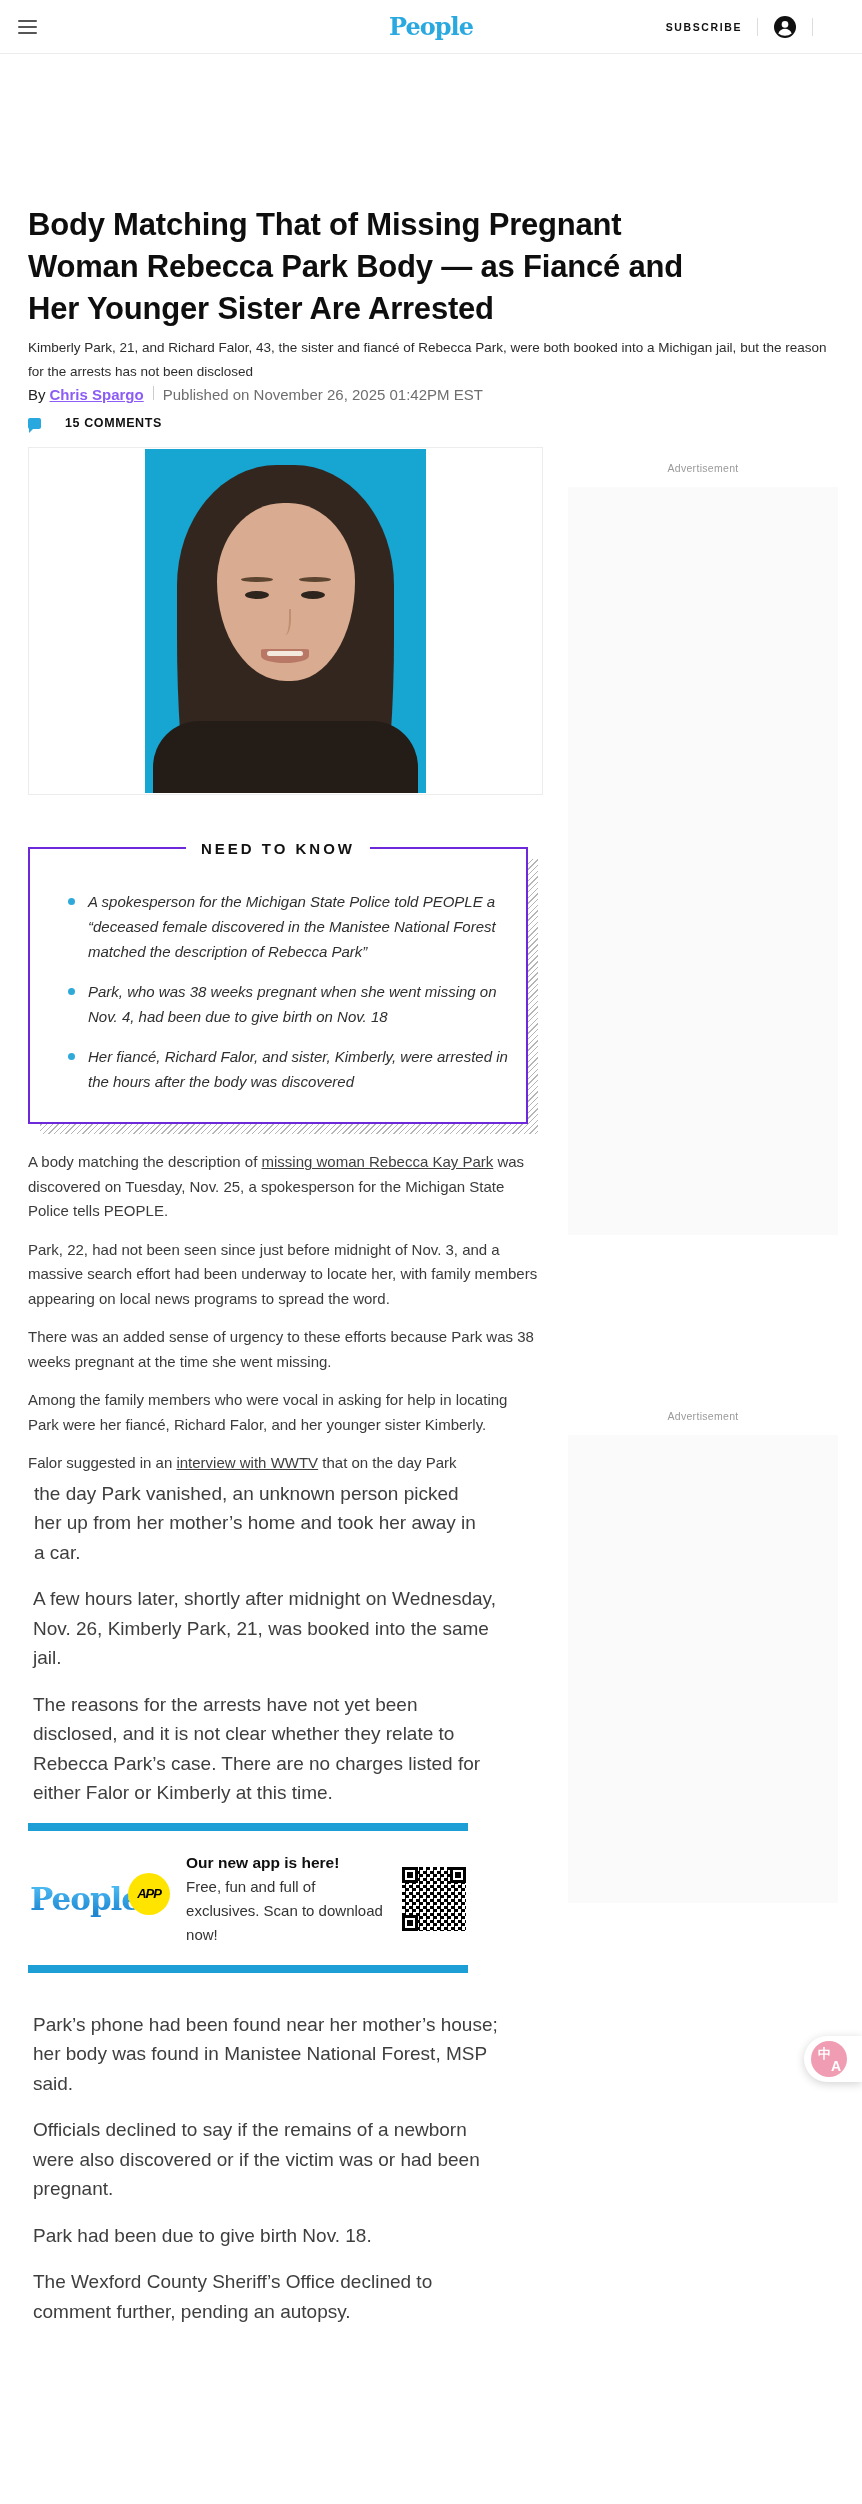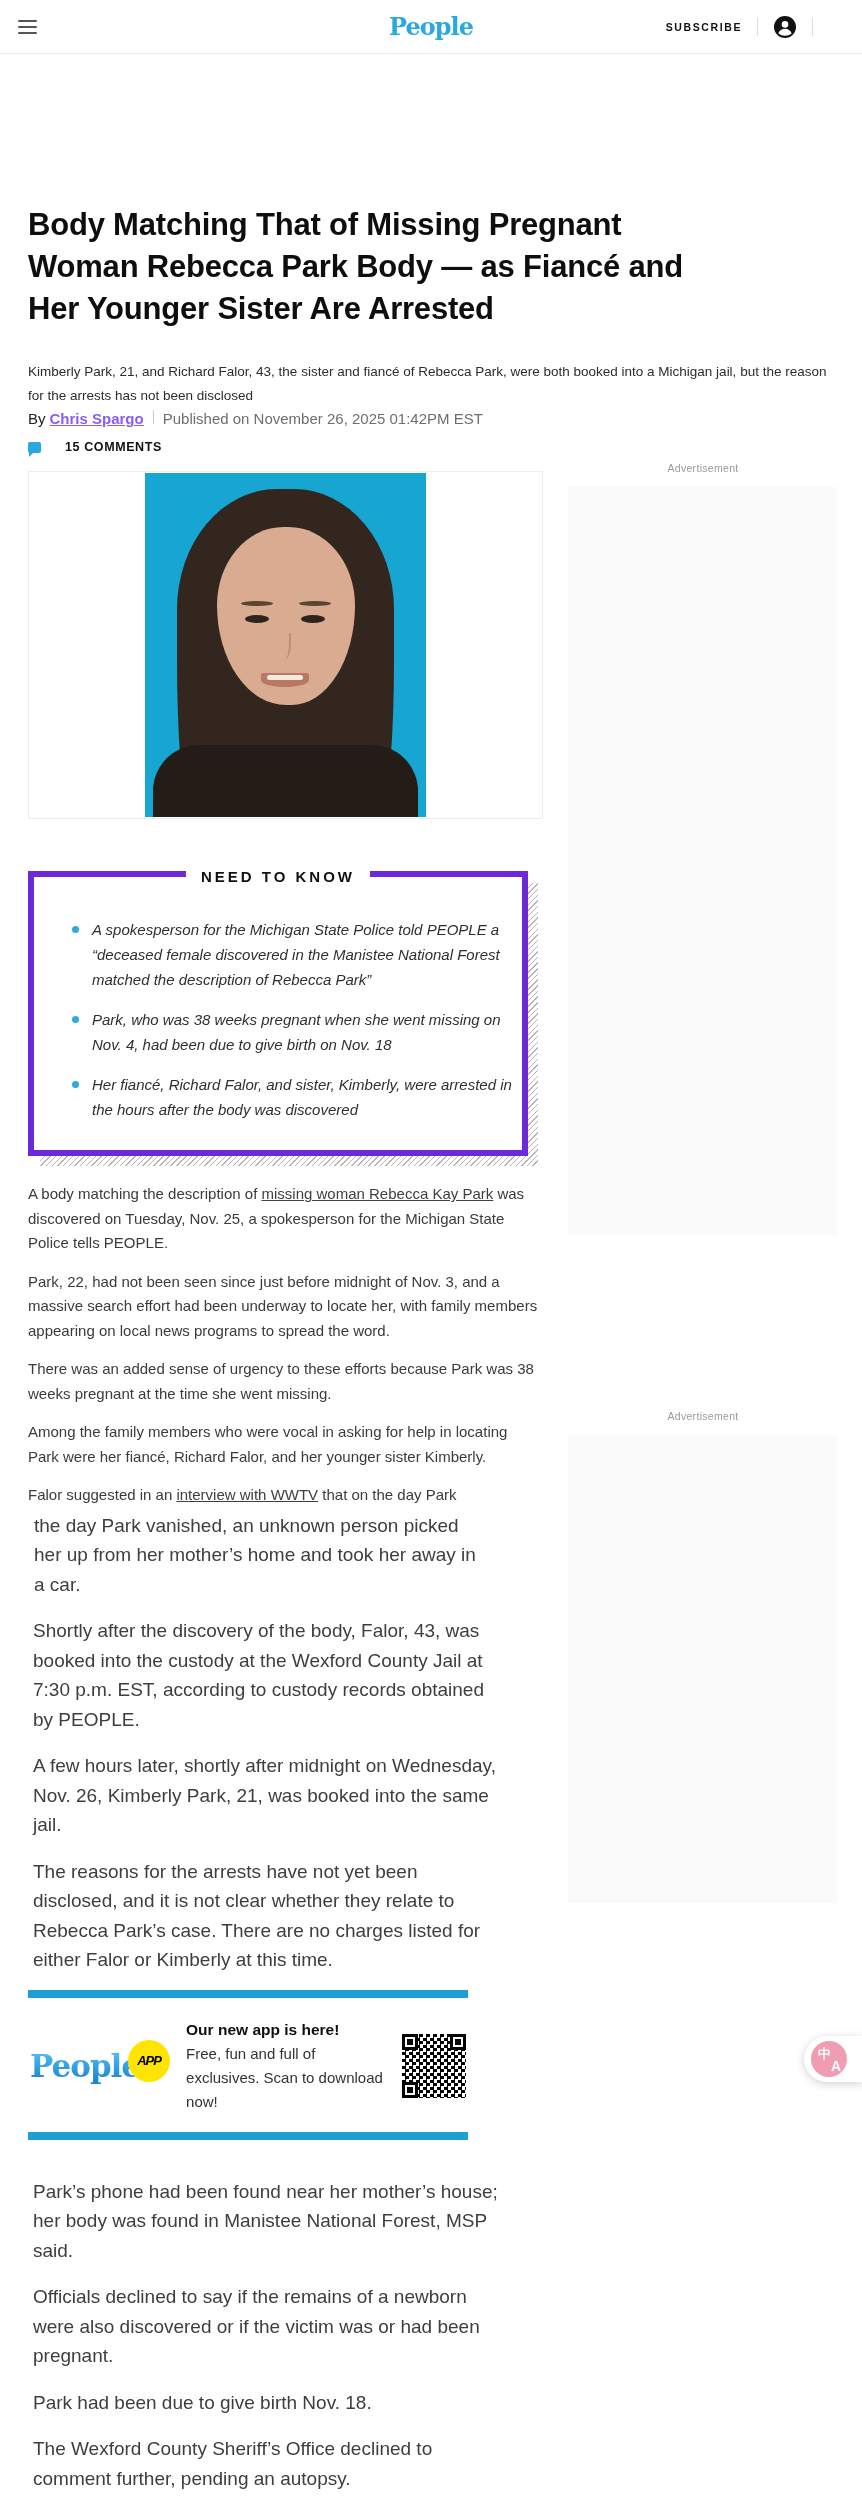--- a/index.html
+++ b/index.html
@@ -25,21 +25,21 @@
   .subscribe { font-size:10.5px; font-weight:bold; letter-spacing:1.6px; color:#111; cursor:pointer; }
   .vsep { width:1px; height:18px; background:#ddd; margin:0 15px; }
   .acct { width:24px; height:24px; display:block; cursor:pointer; }
 
   
   .main { margin-left:28px; }
   .headline {
     margin-top:150px; width:706px; font-size:31px; line-height:1.36;
     font-weight:800; color:#0e0e0e; letter-spacing:-0.2px;
   }
-  .dek { margin-top:30px; width:806px; font-size:13.5px; line-height:24px; color:#2d2d2d; }
+  .dek { margin-top:6px; width:806px; font-size:13.5px; line-height:24px; color:#2d2d2d; }
   .byline { margin-top:2px; display:flex; font-size:15px; color:#6e6e6e; }
   .byline .by { margin-right:4px; color:#222; }
   .author { color:#8b5cf6; font-weight:bold; text-decoration:underline; cursor:pointer; }
   .byline .vline { width:1px; height:14px; background:#ccc; margin:0 9px; }
   .comments { margin-top:13px; display:flex; align-items:center; gap:24px; cursor:pointer; }
   .cmt-ico { position:relative; width:13px; height:11px; background:#29a8df; border-radius:2px; }
   .cmt-ico:after { content:""; position:absolute; left:1px; bottom:-4px; border:4px solid transparent; border-top-color:#29a8df; border-left-color:#29a8df; }
   .cmt-label { font-size:12.5px; font-weight:bold; letter-spacing:0.6px; color:#111; }
 
   
@@ -61,21 +61,21 @@
   .portrait .mouth:before { content:""; position:absolute; left:6px; top:2px; right:6px; height:5px;
                      background:#f3e9dd; border-radius:3px; }
   .portrait .torso { position:absolute; left:8px; right:8px; bottom:-14px; height:86px;
                      background:#241d17; border-radius:46px 46px 0 0; }
   .credit { margin-top:9px; font-size:11px; color:#8d8d8d; }
 
   
   .ntk { position:relative; width:500px; margin-top:52px; }
   .ntk:before { content:""; position:absolute; left:12px; top:12px; right:-10px; bottom:-10px;
                 background:repeating-linear-gradient(135deg,#b5b5b5 0 1px,#ffffff 1px 4px); }
-  .ntk-box { position:relative; background:#fff; border:6px solid #6d28d9; padding:40px 30px 28px 36px; }
+  .ntk-box { position:relative; background:#fff; border:2px solid #6d28d9; padding:40px 30px 28px 36px; }
   .ntk-title { position:absolute; top:-10px; left:50%; transform:translateX(-50%);
                background:#fff; padding:0 15px; font-size:15px; font-weight:800;
                letter-spacing:3px; color:#111; white-space:nowrap; line-height:20px; }
   .ntk ul { list-style:none;font-style:italic; }
   .ntk li { position:relative; padding-left:22px; width:448px; font-size:15px; line-height:25px;
             color:#2f2f2f; margin-bottom:15px; }
   .ntk li:last-child { margin-bottom:0; }
   .ntk li:before { content:""; position:absolute; left:2px; top:9px; width:7px; height:7px;
                    border-radius:50%; background:#2fa9da; }
 
@@ -198,21 +198,20 @@
   <p class="para first"><span>A body matching the description of </span><span class="link">missing woman Rebecca Kay Park</span><span> was discovered on Tuesday, Nov. 25, a spokesperson for the Michigan State Police tells PEOPLE.</span></p>
 
   <p class="para">Park, 22, had not been seen since just before midnight of Nov. 3, and a massive search effort had been underway to locate her, with family members appearing on local news programs to spread the word.</p>
 
   <p class="para">There was an added sense of urgency to these efforts because Park was 38 weeks pregnant at the time she went missing.</p>
 
   <p class="para">Among the family members who were vocal in asking for help in locating Park were her fiancé, Richard Falor, and her younger sister Kimberly.</p>
 
   <p class="para"><span>Falor suggested in an </span><span class="link">interview with WWTV</span><span> that on the day Park</span><span class="p5-big">the day Park vanished, an unknown person picked her up from her mother’s home and took her away in a car.</span></p>
 
-  <p class="bigp">Shortly after the discovery of the body, Falor, 43, was booked into the custody at the Wexford County Jail at 7:30 p.m. EST, according to custody records obtained by PEOPLE.</p>
 
   <p class="bigp">A few hours later, shortly after midnight on Wednesday, Nov. 26, Kimberly Park, 21, was booked into the same jail.</p>
 
   <p class="bigp">The reasons for the arrests have not yet been disclosed, and it is not clear whether they relate to Rebecca Park’s case. There are no charges listed for either Falor or Kimberly at this time.</p>
 
   <div class="promo">
     <div class="promo-logo">People
       <span class="promo-badge">APP</span>
     </div>
     <div class="promo-text">

